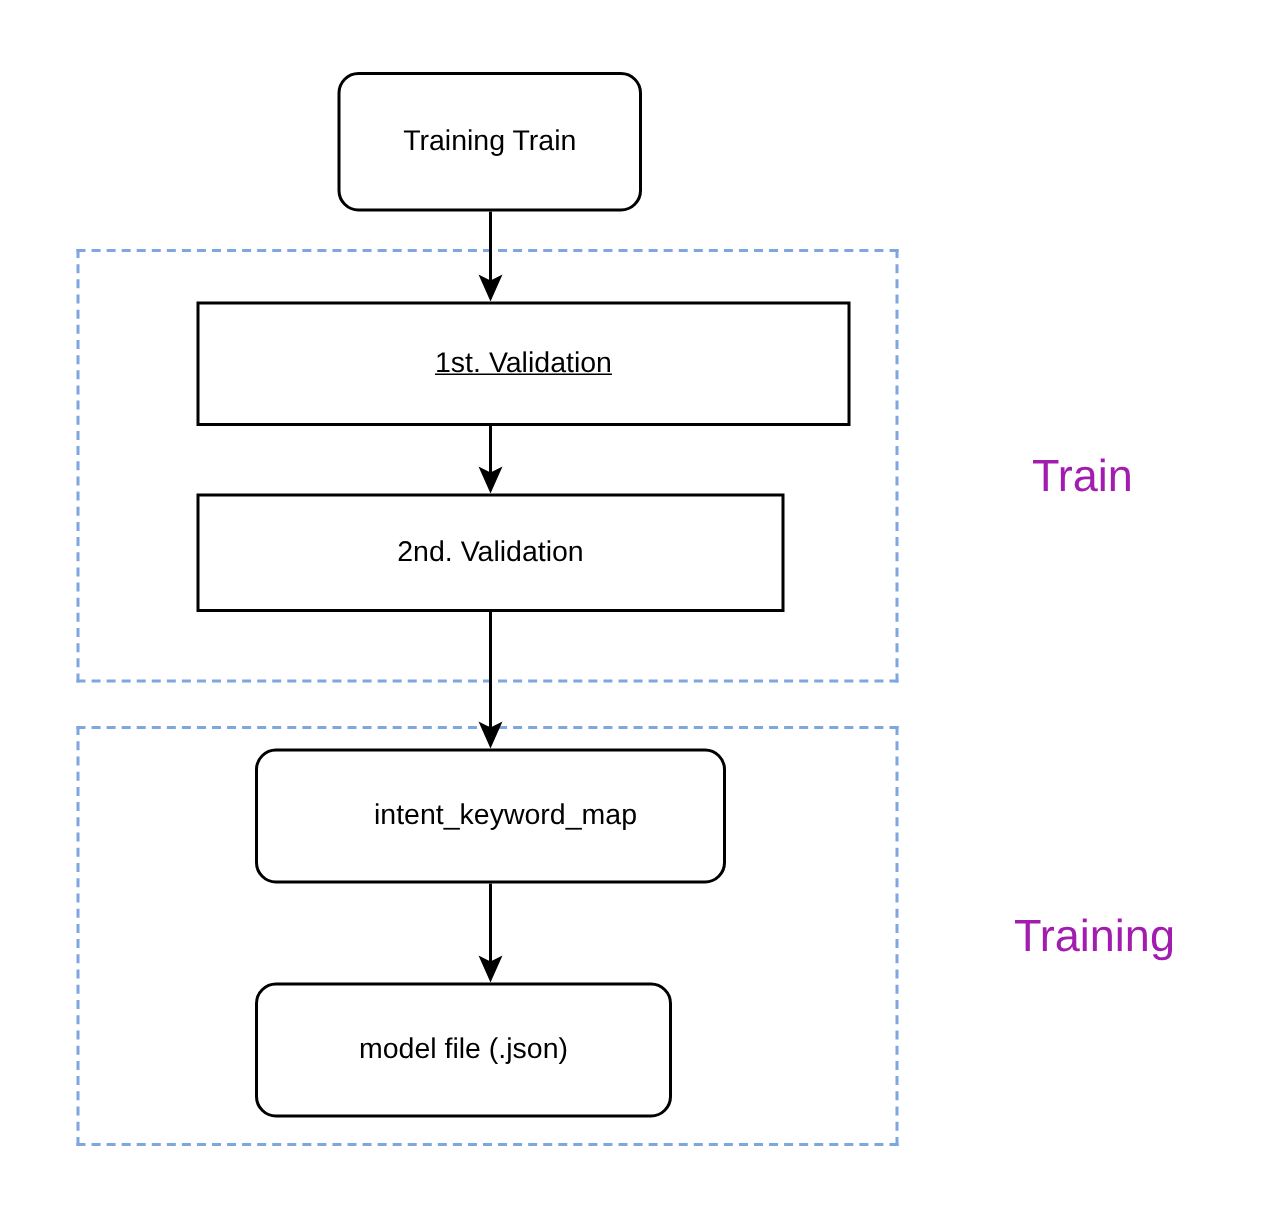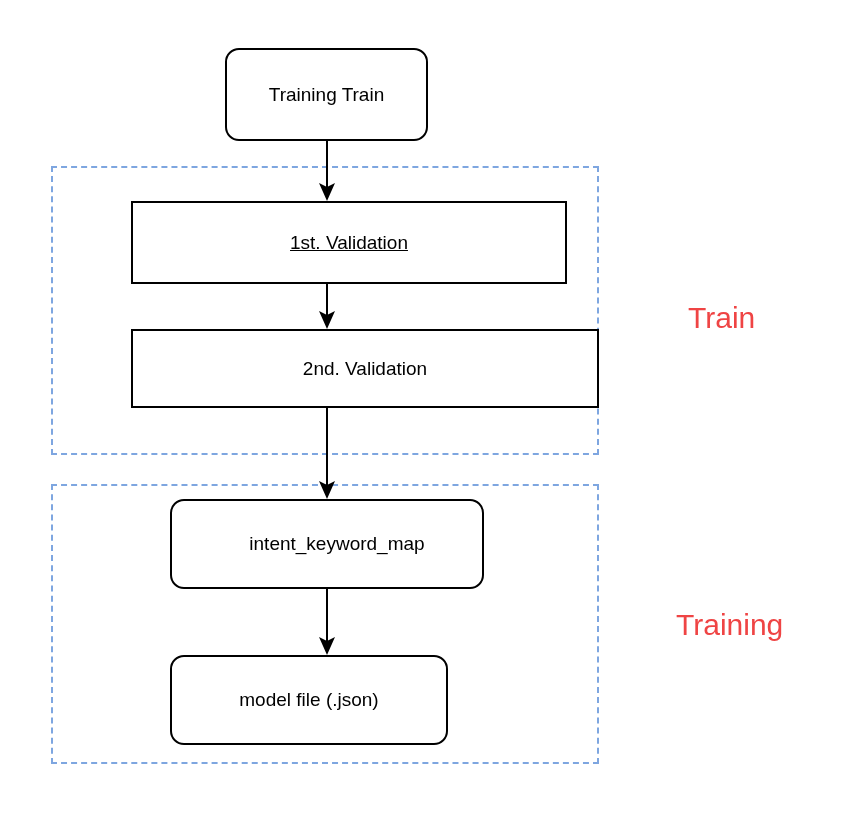--- a/index.html
+++ b/index.html
@@ -25,21 +25,21 @@
     border: 2px dashed #7ea6e0;
     box-sizing: border-box;
     background: transparent;
   }
   #group-train   { left: 51px;  top: 166px; width: 548px; height: 289px; }
   #group-persist { left: 51px;  top: 484px; width: 548px; height: 280px; }
 
   
   .group-label {
     position: absolute;
-    color: #ef4444;
+    color: #a21caf;
     font-size: 30px;
     line-height: 34px;
     white-space: nowrap;
     font-family: "Liberation Sans", sans-serif;
   }
   #label-train   { left: 688px; top: 301px; }
   #label-persist { left: 676px; top: 608px; }
 
   
   .node {
@@ -54,21 +54,21 @@
     color: #000000;
     font-size: 19px;
     line-height: 24px;
     font-family: "Liberation Sans", sans-serif;
   }
   .node.rounded { border-radius: 14px; }
   .node.sharp   { border-radius: 0; }
 
   #node-training-data      { left: 225px; top: 48px;  width: 203px; height: 93px; }
   #node-first-validation   { left: 131px; top: 201px; width: 436px; height: 83px; text-decoration: underline; }
-  #node-second-validation  { left: 131px; top: 329px; width: 468px; height: 79px; }
+  #node-second-validation  { left: 131px; top: 329px; width: 392px; height: 79px; }
   #node-intent-keyword-map { left: 170px; top: 499px; width: 314px; height: 90px; padding-left: 20px; }
   #node-model-file         { left: 170px; top: 655px; width: 278px; height: 90px; }
 
   
   .connector {
     position: absolute;
     left: 0;
     top: 0;
     width: 848px;
     height: 814px;

